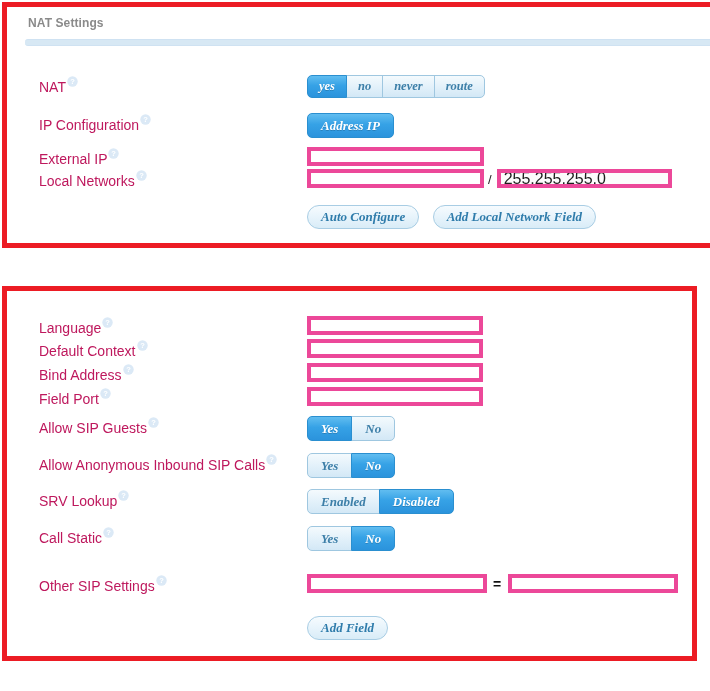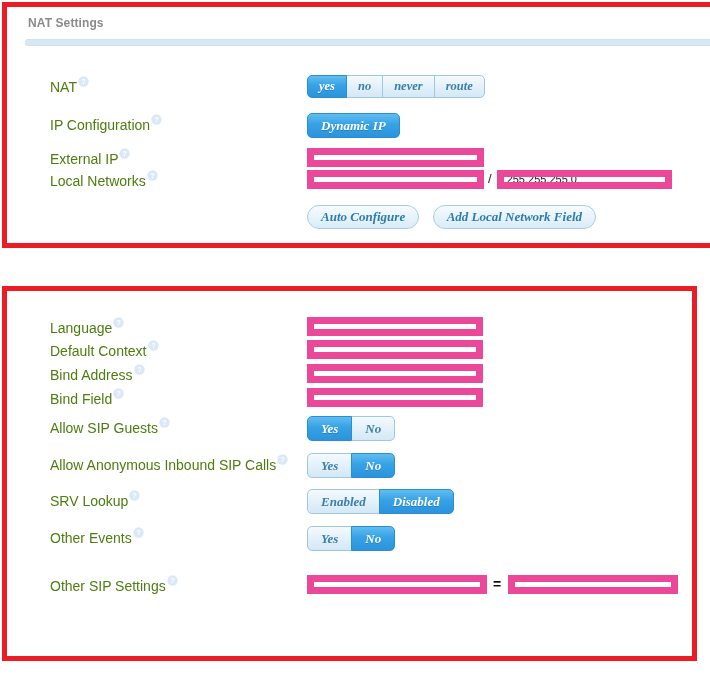--- a/index.html
+++ b/index.html
@@ -47,24 +47,24 @@
     border-top: 1px solid #cfe2f2;
     border-bottom: 1px solid #cfe2f2;
     border-radius: 3px;
   }
 
   
   .row { position: absolute; left: 0; right: 0; height: 26px; }
 
   .field-label {
     position: absolute;
-    left: 43px;
+    left: 32px;
     top: 0;
     font-size: 14px;
-    color: #4d7c0f;
+    color: #be185d;
     white-space: nowrap;
     line-height: 20px;
   }
 
   
   .help-icon {
     display: inline-block;
     width: 11px; height: 11px;
     margin-left: 1px;
     vertical-align: super;
@@ -73,24 +73,24 @@
   }
   .help-icon svg { display: block; }
 
   
   .control { position: absolute; left: 300px; top: 0; }
 
   
   input.txt {
     box-sizing: border-box;
     height: 19px;
-    border: 7px solid #ec4899;
+    border: 4px solid #ec4899;
     background: #ffffff;
     font-family: "Liberation Sans", sans-serif;
-    font-size: 11px;
+    font-size: 16px;
     color: #1d1d1d;
     padding: 0 3px;
     outline: none;
     border-radius: 0;
   }
   input.txt.tinted { background: #fcfcfc; }
   .w-nat  { width: 177px; }
   .w-mask { width: 175px; }
   .w-std  { width: 176px; }
   .w-kv   { width: 180px; }
@@ -207,21 +207,21 @@
 
       <div class="row" style="top:106px;">
         <div class="field-label">
           <span>IP Configuration</span><span class="help-icon"><svg width="11" height="11" viewBox="0 0 11 11">
                 <circle cx="5.5" cy="5.5" r="5.2" fill="#dbe9f6"></circle>
                 <text x="5.5" y="8.2" font-family="Liberation Sans, sans-serif" font-size="7.5" font-weight="bold" fill="#ffffff" text-anchor="middle">?</text>
               </svg></span>
         </div>
         <div class="control">
           <div class="seg tall">
-            <div class="opt active">Dynamic IP</div>
+            <div class="opt active">Address IP</div>
           </div>
         </div>
       </div>
 
       <div class="row" style="top:140px;">
         <div class="field-label">
           <span>External IP</span><span class="help-icon"><svg width="11" height="11" viewBox="0 0 11 11">
                 <circle cx="5.5" cy="5.5" r="5.2" fill="#dbe9f6"></circle>
                 <text x="5.5" y="8.2" font-family="Liberation Sans, sans-serif" font-size="7.5" font-weight="bold" fill="#ffffff" text-anchor="middle">?</text>
               </svg></span>
@@ -287,21 +287,21 @@
                 <text x="5.5" y="8.2" font-family="Liberation Sans, sans-serif" font-size="7.5" font-weight="bold" fill="#ffffff" text-anchor="middle">?</text>
               </svg></span>
         </div>
         <div class="control">
           <input class="txt w-std" type="text" value="" style="">
         </div>
       </div>
 
       <div class="row" style="top:96px;">
         <div class="field-label">
-          <span>Bind Field</span><span class="help-icon"><svg width="11" height="11" viewBox="0 0 11 11">
+          <span>Field Port</span><span class="help-icon"><svg width="11" height="11" viewBox="0 0 11 11">
                 <circle cx="5.5" cy="5.5" r="5.2" fill="#dbe9f6"></circle>
                 <text x="5.5" y="8.2" font-family="Liberation Sans, sans-serif" font-size="7.5" font-weight="bold" fill="#ffffff" text-anchor="middle">?</text>
               </svg></span>
         </div>
         <div class="control">
           <input class="txt w-std" type="text" value="" style="">
         </div>
       </div>
 
       <div class="row" style="top:125px;">
@@ -344,21 +344,21 @@
         <div class="control">
           <div class="seg tall">
             <div class="opt">Enabled</div>
             <div class="opt active">Disabled</div>
           </div>
         </div>
       </div>
 
       <div class="row" style="top:235px;">
         <div class="field-label">
-          <span>Other Events</span><span class="help-icon"><svg width="11" height="11" viewBox="0 0 11 11">
+          <span>Call Static</span><span class="help-icon"><svg width="11" height="11" viewBox="0 0 11 11">
                 <circle cx="5.5" cy="5.5" r="5.2" fill="#dbe9f6"></circle>
                 <text x="5.5" y="8.2" font-family="Liberation Sans, sans-serif" font-size="7.5" font-weight="bold" fill="#ffffff" text-anchor="middle">?</text>
               </svg></span>
         </div>
         <div class="control">
           <div class="seg tall">
             <div class="opt">Yes</div>
             <div class="opt active">No</div>
           </div>
         </div>
@@ -369,17 +369,22 @@
           <span>Other SIP Settings</span><span class="help-icon"><svg width="11" height="11" viewBox="0 0 11 11">
                 <circle cx="5.5" cy="5.5" r="5.2" fill="#dbe9f6"></circle>
                 <text x="5.5" y="8.2" font-family="Liberation Sans, sans-serif" font-size="7.5" font-weight="bold" fill="#ffffff" text-anchor="middle">?</text>
               </svg></span>
         </div>
         <div class="control">
           <input class="txt w-kv" type="text" value="" style=""><span class="eq">=</span><input class="txt w-kv2" type="text" value="" style="">
         </div>
       </div>
 
+      <div class="row" style="top:325px;">
+        <div class="control">
+          <div class="btn">Add Field</div>
+        </div>
+      </div>
 
     </div>
   </div>
 
 </div>
 
 </body></html>

